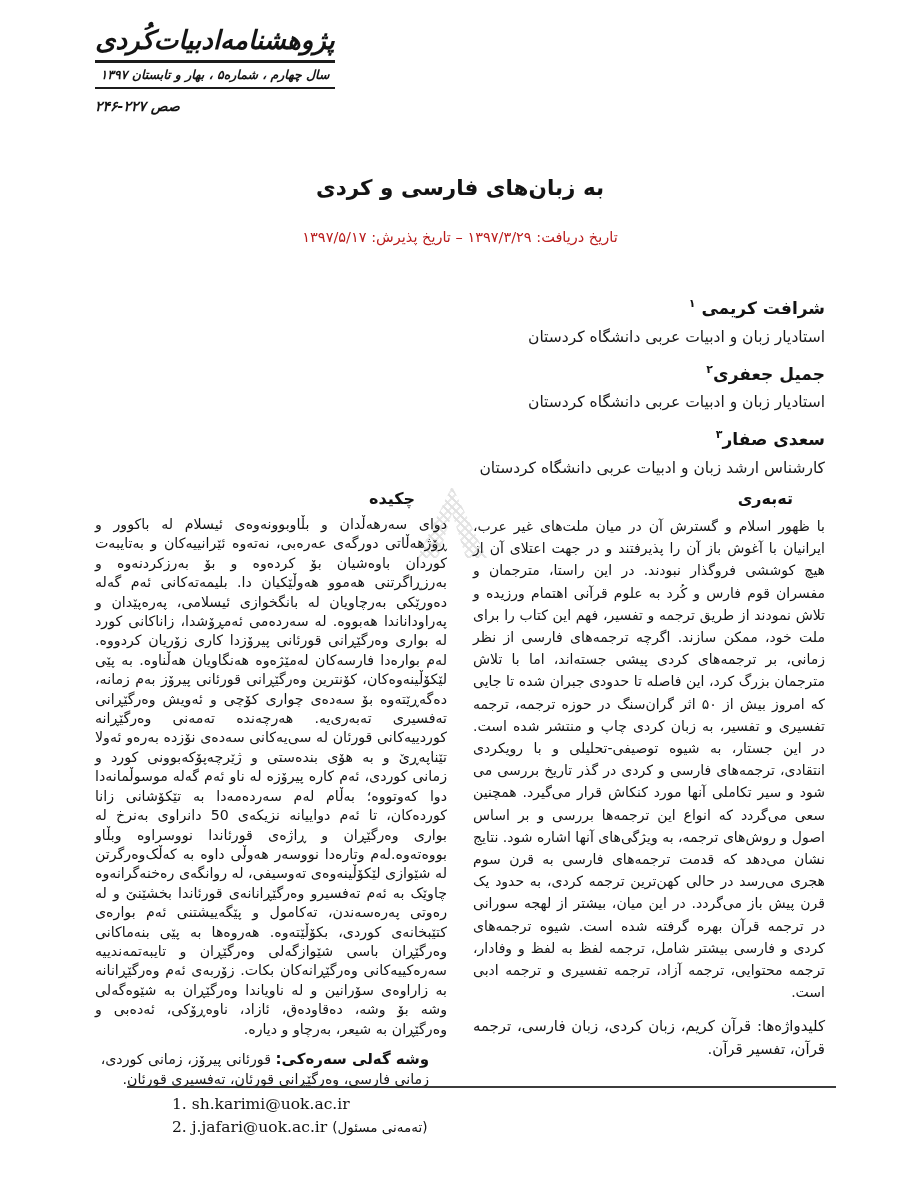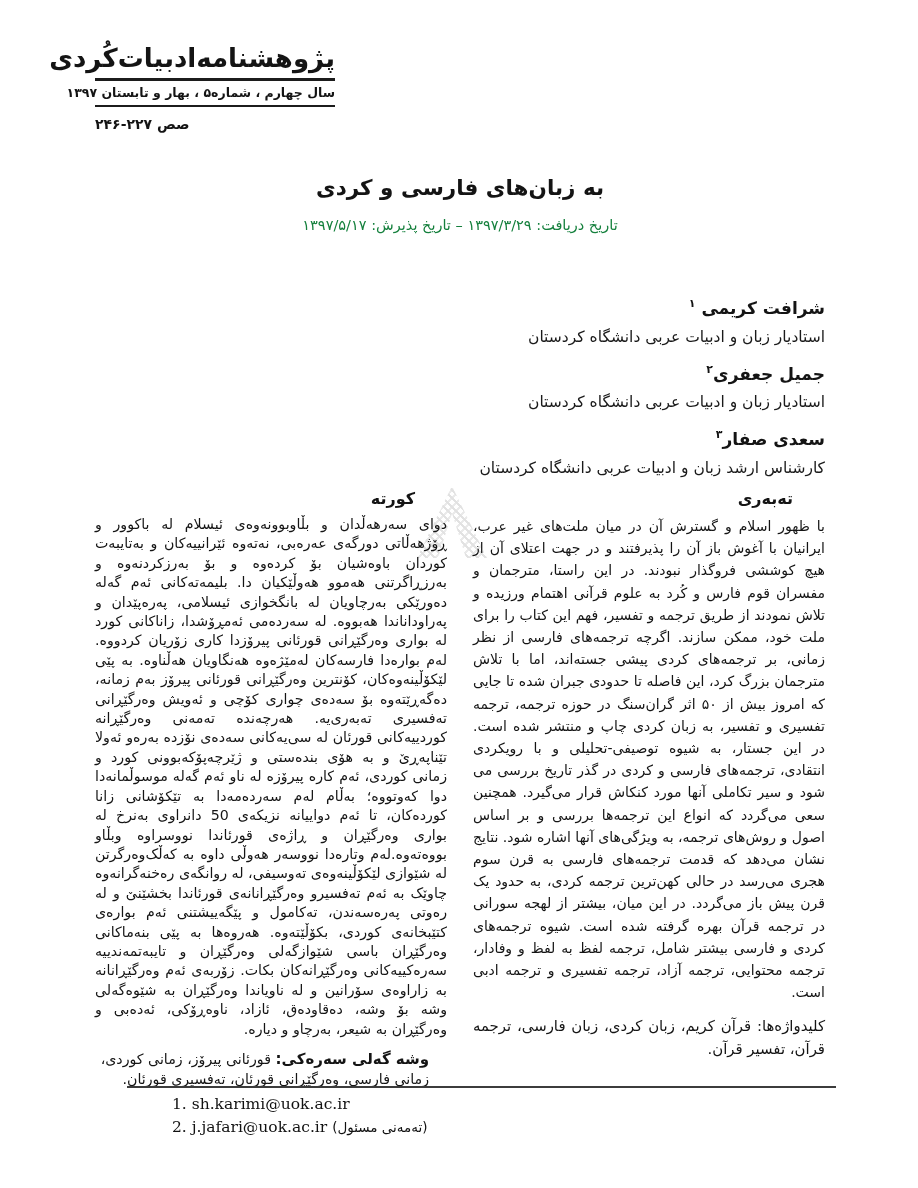--- a/index.html
+++ b/index.html
@@ -7,22 +7,22 @@
     position:relative;
     width:918px;height:1188px;
     background:#ffffff;
     margin:0 auto;
     font-family:"DejaVu Sans",sans-serif;
     color:#141414;
     overflow:hidden;
   }
   
   .masthead{
-    position:absolute;left:95px;top:44px;width:240px;
-    direction:rtl;text-align:center;
+    position:absolute;left:95px;top:26px;width:240px;
+    direction:rtl;text-align:center;font-style:italic;
   }
   .logo{
     font-size:26px;font-weight:bold;line-height:1.15;
     letter-spacing:-1px;
     padding-bottom:4px;
     border-bottom:3px solid #1c1c1c;
     white-space:nowrap;
   }
   .issue-line{
     font-size:12.5px;font-weight:bold;
@@ -35,21 +35,21 @@
     margin-top:9px;
     text-align:left;
   }
   
   .title-block{
     position:absolute;left:95px;top:147px;width:730px;
     direction:rtl;text-align:center;
   }
   .title-l1{font-size:23px;font-weight:bold;line-height:1.3;}
   .title-l2{font-size:21.5px;font-weight:bold;margin-top:27px;line-height:1.3;}
-  .dates{font-size:14.5px;margin-top:15px;color:#15803d;}
+  .dates{font-size:14.5px;margin-top:27px;color:#b91c1c;}
   
   .authors{
     position:absolute;left:95px;top:294px;width:730px;
     direction:rtl;
   }
   .author-name{font-size:17px;font-weight:bold;line-height:20px;margin:0 0 9px;}
   .author-name sup{font-size:11px;font-weight:bold;}
   .author-affil{font-size:15.5px;line-height:20px;margin:0 0 13px;color:#1a1a1a;}
   
   .columns{
@@ -136,21 +136,21 @@
 
   <div class="watermark"></div>
 
   <div class="columns">
     <div class="col">
       <div class="col-heading inset">تەبەری</div>
       <p class="abs-body">با ظهور اسلام و گسترش آن در میان ملت‌های غیر عرب، ایرانیان با آغوش باز آن را پذیرفتند و در جهت اعتلای آن از هیچ کوششی فروگذار نبودند. در این راستا، مترجمان و مفسران قوم فارس و کُرد به علوم قرآنی اهتمام ورزیده و تلاش نمودند از طریق ترجمه و تفسیر، فهم این کتاب را برای ملت خود، ممکن سازند. اگرچه ترجمه‌های فارسی از نظر زمانی، بر ترجمه‌های کردی پیشی جسته‌اند، اما با تلاش مترجمان بزرگ کرد، این فاصله تا حدودی جبران شده تا جایی که امروز بیش از ۵۰ اثر گران‌سنگ در حوزه ترجمه، ترجمه تفسیری و تفسیر، به زبان کردی چاپ و منتشر شده است. در این جستار، به شیوه توصیفی-تحلیلی و با رویکردی انتقادی، ترجمه‌های فارسی و کردی در گذر تاریخ بررسی می شود و سیر تکاملی آنها مورد کنکاش قرار می‌گیرد. همچنین سعی می‌گردد که انواع این ترجمه‌ها بررسی و بر اساس اصول و روش‌های ترجمه، به ویژگی‌های آنها اشاره شود. نتایج نشان می‌دهد که قدمت ترجمه‌های فارسی به قرن سوم هجری می‌رسد در حالی کهن‌ترین ترجمه کردی، به حدود یک قرن پیش باز می‌گردد. در این میان، بیشتر از لهجه سورانی در ترجمه قرآن بهره گرفته شده است. شیوه ترجمه‌های کردی و فارسی بیشتر شامل، ترجمه لفظ به لفظ و وفادار، ترجمه محتوایی، ترجمه آزاد، ترجمه تفسیری و ترجمه ادبی است.</p>
       <p class="keywords"><span>کلیدواژه‌ها:</span> <span>قرآن کریم، زبان کردی، زبان فارسی، ترجمه قرآن، تفسیر قرآن.</span></p>
     </div>
     <div class="col">
-      <div class="col-heading inset">کورته</div>
+      <div class="col-heading inset">چکیده</div>
       <p class="abs-body ku">دوای سەرهەڵدان و بڵاوبوونەوەی ئیسلام له باکوور و ڕۆژهەڵاتی دورگەی عەرەبی، نەتەوە ئێرانییەکان و بەتایبەت کوردان باوەشیان بۆ کردەوە و بۆ بەرزکردنەوە و بەرزڕاگرتنی هەموو هەوڵێکیان دا. بلیمەتەکانی ئەم گەله دەورێکی بەرچاویان له بانگخوازی ئیسلامی، پەرەپێدان و پەراوداناندا هەبووە. له سەردەمی ئەمڕۆشدا، زاناکانی کورد له بواری وەرگێڕانی قورئانی پیرۆزدا کاری زۆریان کردووه. لەم بوارەدا فارسەکان لەمێژەوە هەنگاویان هەڵناوە. به پێی لێکۆڵینەوەکان، کۆنترین وەرگێڕانی قورئانی پیرۆز بەم زمانە، دەگەڕێتەوە بۆ سەدەی چواری کۆچی و ئەویش وەرگێڕانی تەفسیری تەبەری‌یە. هەرچەنده تەمەنی وەرگێڕانە کوردییەکانی قورئان له سی‌یەکانی سەدەی نۆزده بەرەو ئەولا تێناپەڕێ و به هۆی بندەستی و ژێرچەپۆکەبوونی کورد و زمانی کوردی، ئەم کاره پیرۆزه له ناو ئەم گەله موسوڵمانەدا دوا کەوتووه؛ بەڵام لەم سەردەمەدا به تێکۆشانی زانا کوردەکان، تا ئەم دواییانه نزیکەی 50 دانراوی بەنرخ له بواری وەرگێڕان و ڕاژەی قورئاندا نووسراوه وبڵاو بووەتەوە.لەم وتارەدا نووسەر هەوڵی داوه به کەڵک‌وەرگرتن له شێوازی لێکۆڵینەوەی تەوسیفی، له روانگەی رەخنەگرانەوە چاوێک به ئەم تەفسیرو وەرگێڕانانەی قورئاندا بخشێنێ و له رەوتی پەرەسەندن، تەکامول و پێگەییشتنی ئەم بوارەی کتێبخانەی کوردی، بکۆڵێتەوە. هەروەها به پێی بنەماکانی وەرگێڕان باسی شێوازگەلی وەرگێڕان و تایبەتمەندییه سەرەکییەکانی وەرگێڕانەکان بکات. زۆربەی ئەم وەرگێڕانانه به زاراوەی سۆرانین و له ناویاندا وەرگێڕان به شێوەگەلی وشه بۆ وشه، دەقاودەق، ئازاد، ناوەڕۆکی، ئەدەبی و وەرگێڕان به شیعر، بەرچاو و دیاره.</p>
       <p class="keywords ku"><span class="kw-label-ku">وشه گەلی سەرەکی:</span> <span>قورئانی پیرۆز، زمانی کوردی، زمانی فارسی، وەرگێڕانی قورئان، تەفسیری قورئان.</span></p>
     </div>
   </div>
 
   <div class="foot-rule"></div>
   <div class="footnotes">
     <div class="footnote"><span>1.</span> <span>sh.karimi@uok.ac.ir</span></div>
     <div class="footnote"><span>2.</span> <span>j.jafari@uok.ac.ir</span> <span class="fn-note">(تەمەنی مسئول)</span></div>
   </div>

